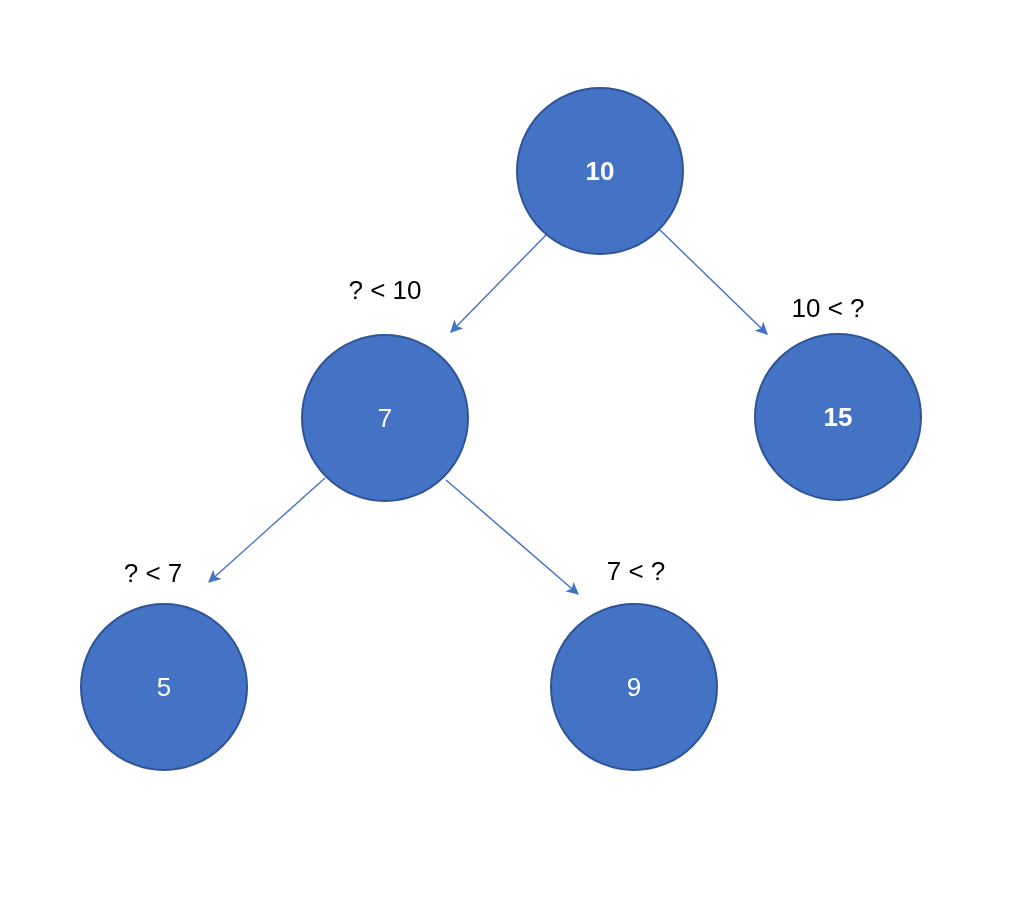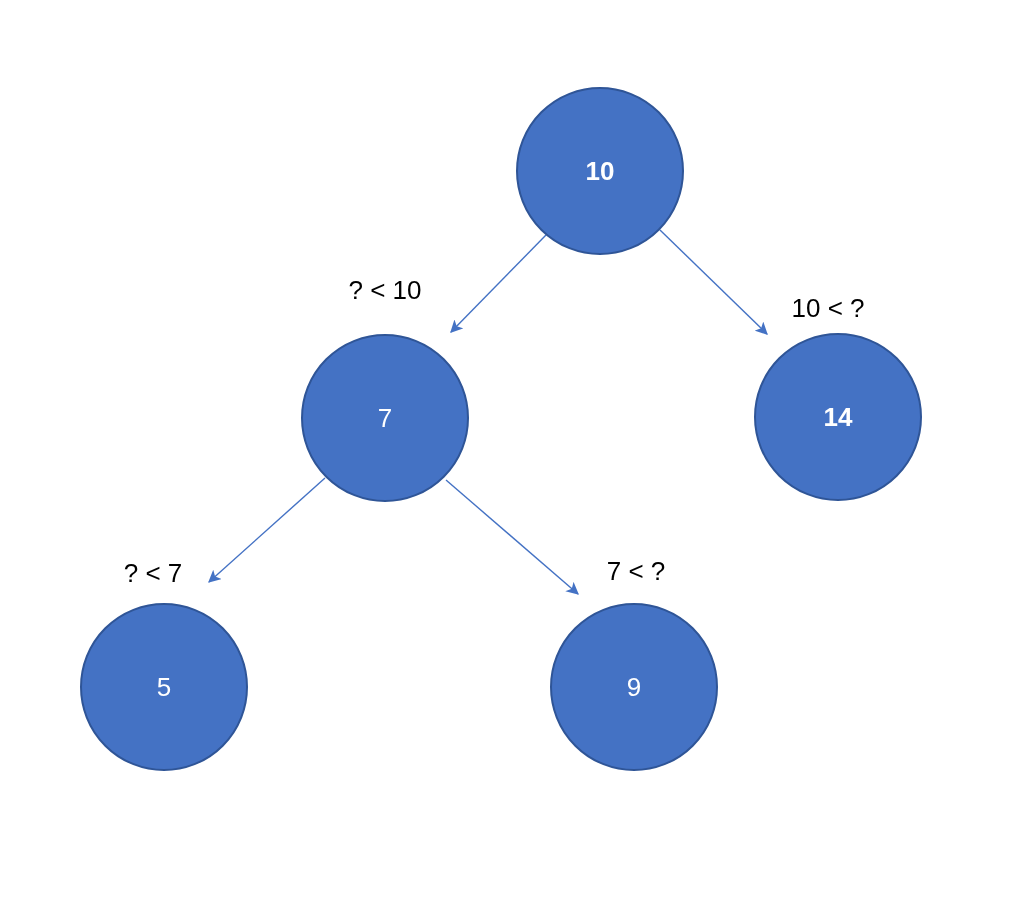--- a/index.html
+++ b/index.html
@@ -75,21 +75,21 @@
 
   <div class="node emph pos-root">
     <span>10</span>
   </div>
 
   <div class="node pos-n7">
     <span>7</span>
   </div>
 
   <div class="node emph pos-n15">
-    <span>14</span>
+    <span>15</span>
   </div>
 
   <div class="node pos-n5">
     <span>5</span>
   </div>
 
   <div class="node pos-n9">
     <span>9</span>
   </div>
 

